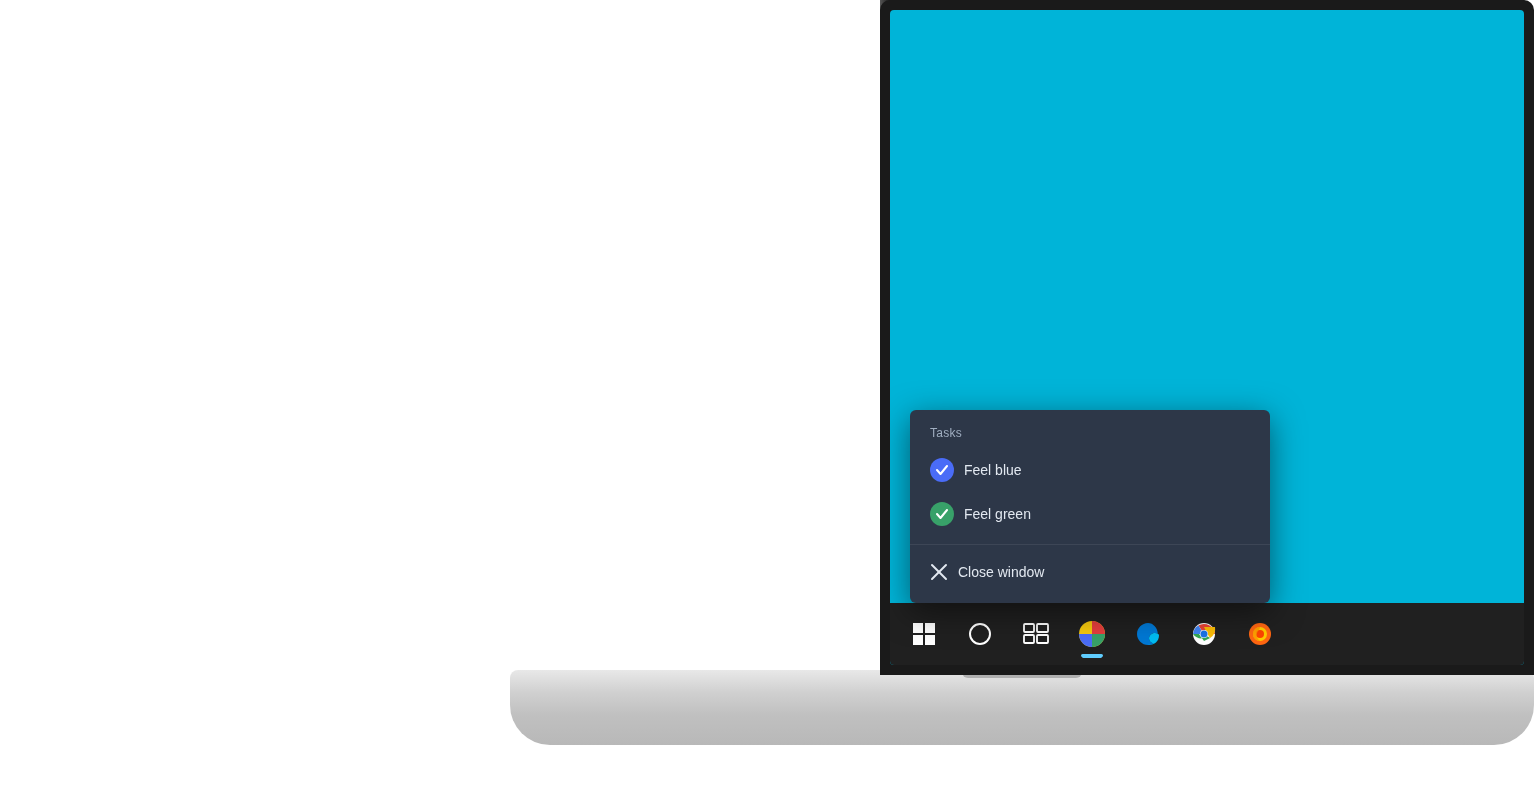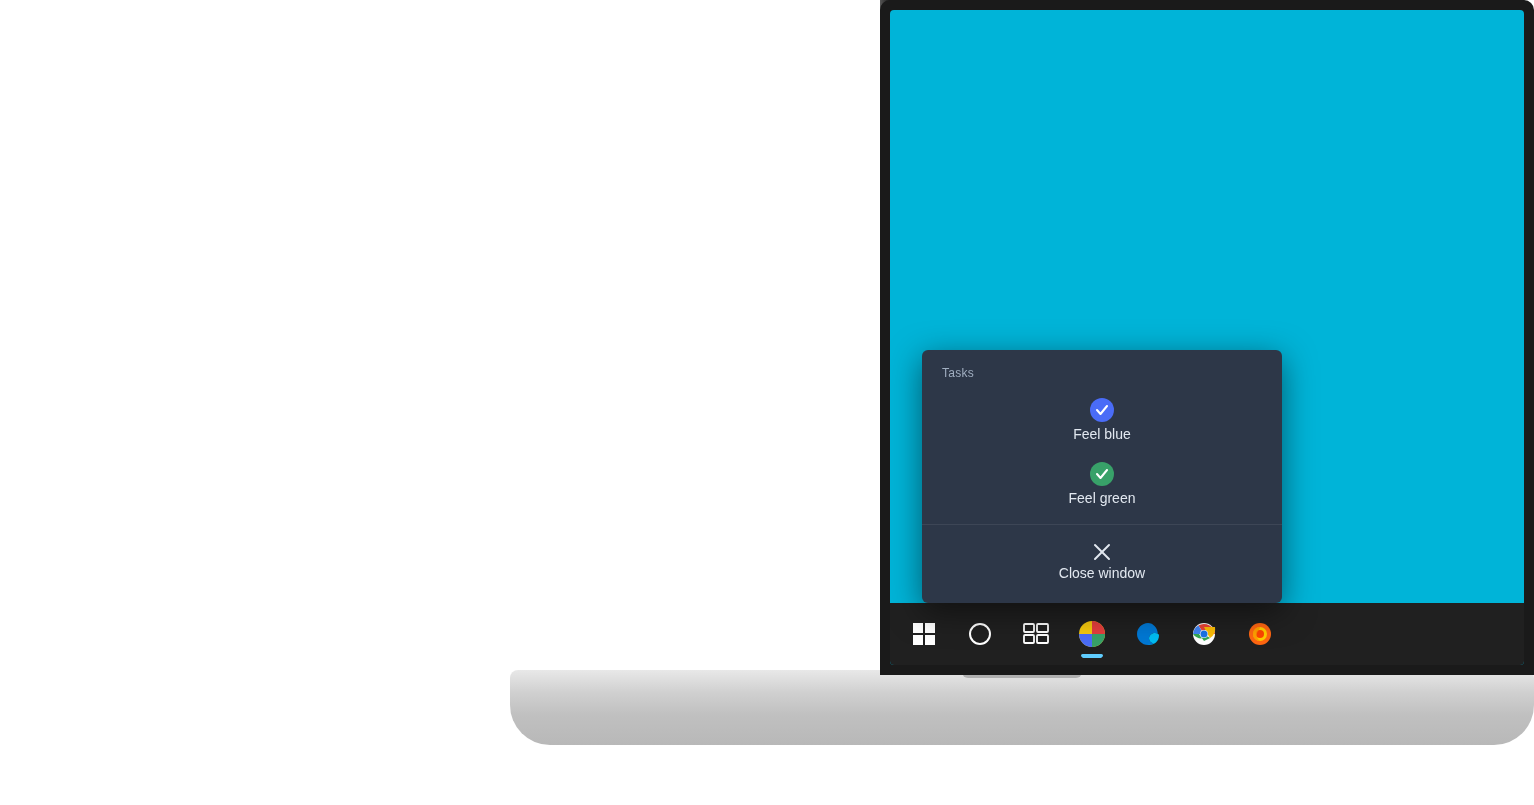--- a/index.html
+++ b/index.html
@@ -118,47 +118,46 @@
       width: 22px;
       height: 22px;
       border: 2.5px solid white;
       border-radius: 50%;
     }
 
     
     .context-menu {
       position: absolute;
       bottom: 62px;
-      left: 32px;
+      left: 20px;
       width: 360px;
       background: #2d3748;
       border-radius: 6px;
       padding: 12px 0;
       z-index: 20;
       box-shadow: 0 8px 32px rgba(0,0,0,0.5);
     }
 
     .context-menu-section-label {
       color: #a0aec0;
       font-size: 12px;
       padding: 4px 20px 8px 20px;
       font-weight: 400;
       letter-spacing: 0.02em;
     }
 
     .context-menu-item {
       display: flex;
       align-items: center;
       padding: 10px 20px;
-      gap: 4px;
+      gap: 10px;
       cursor: pointer;
       color: #e2e8f0;
       font-size: 14px;
       font-weight: 400;
-      flex-direction: column;
     }
 
     .context-menu-divider {
       height: 1px;
       background: rgba(255,255,255,0.08);
       margin: 8px 0;
     }
 
     .menu-icon {
       width: 24px;

